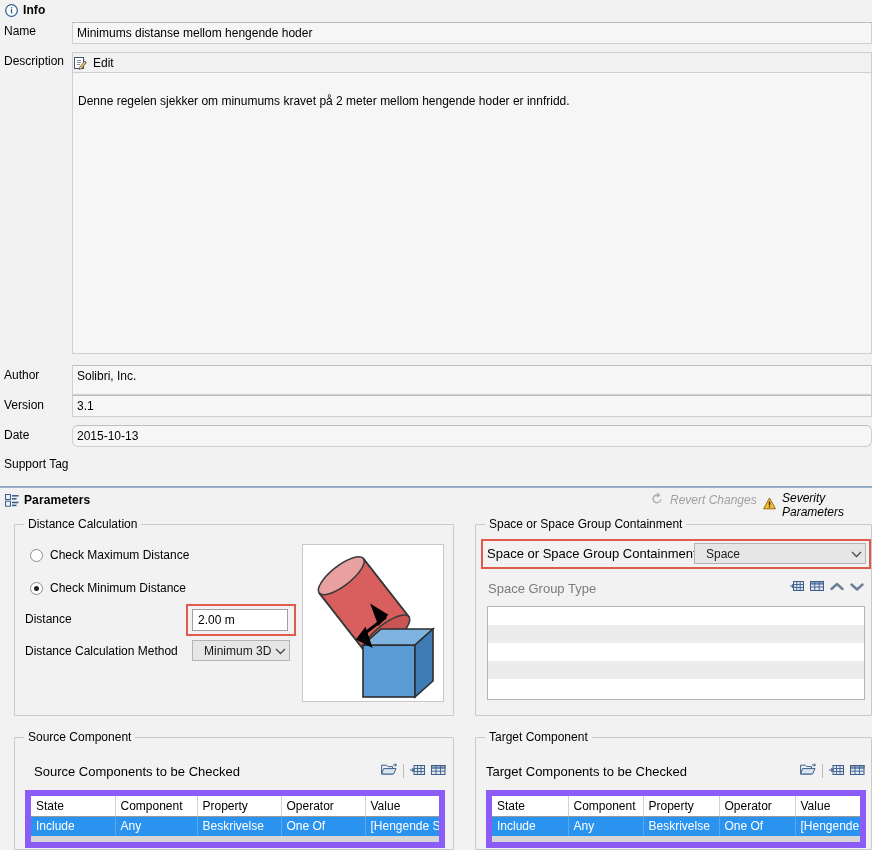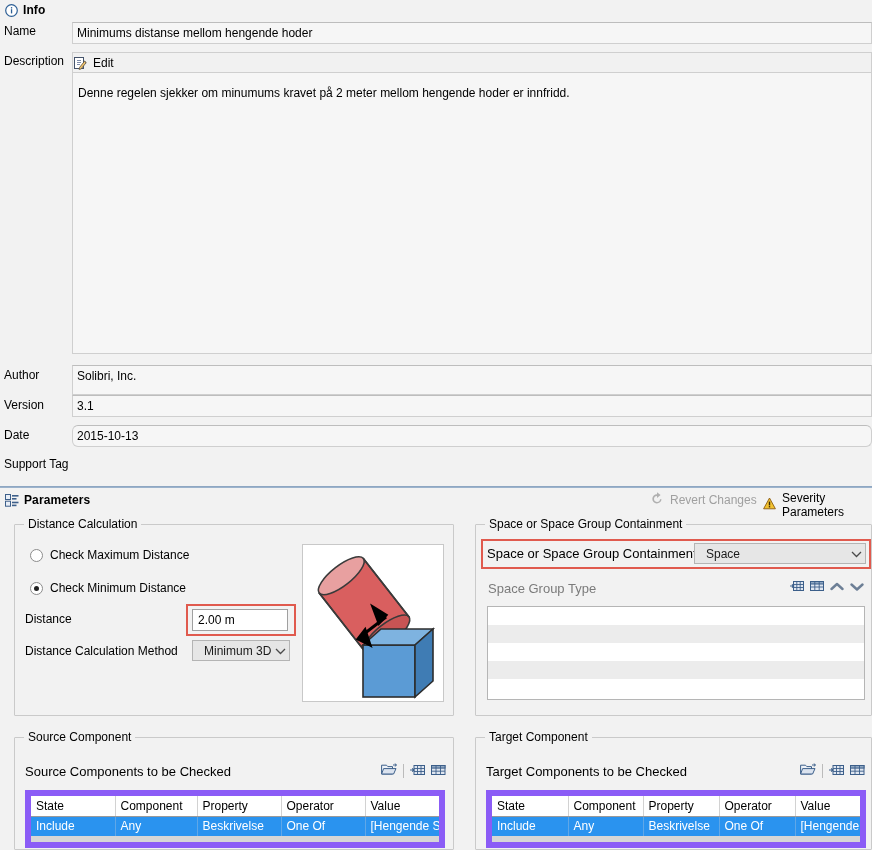--- a/index.html
+++ b/index.html
@@ -58,21 +58,21 @@
     border-bottom: none;
     display: flex; align-items: center; gap: 6px;
     padding-left: 0;
   }
   .desc-toolbar .edit-lbl { font-size: 12px; }
   .desc-body {
     position: absolute;
     background: #f6f6f6;
     border: 1px solid #cfcfcf;
     font-size: 12px;
-    padding: 12px 0 0 5px;
+    padding: 20px 0 0 5px;
     line-height: 16px;
     overflow: hidden;
   }
   .edit-icon { width: 14px; height: 14px; display:block; }
 
   
   .groupbox {
     position: absolute;
     border: 1px solid #cacaca;
     border-radius: 1px;
@@ -147,21 +147,21 @@
     overflow: hidden;
   }
   .listrow { height: 18px; }
   .listrow.alt { background: #ececec; }
 
   .sublabel {
     position: absolute; font-size: 12px; color: #7b7b7b; white-space: nowrap;
   }
   .sublabel.dark { color: #000; font-size: 13px; }
 
-  .toolicons { position: absolute; display: flex; align-items: center; gap: 6px; }
+  .toolicons { position: absolute; display: flex; align-items: center; gap: 6px; font-style: italic; }
   .toolicons .sep { width:1px; height:14px; background:#bbb; }
 
   
   .gtable {
     position: absolute;
     border: 6px solid #8b5cf6;
     background: #fff;
     border-collapse: collapse;
     font-size: 12px;
     overflow: hidden;
@@ -373,21 +373,21 @@
     <div class="listrow alt"></div>
     <div class="listrow"></div>
     <div class="listrow alt"></div>
     <div class="listrow"></div>
   </div>
 
   <div class="groupbox" style="left:14px; top:737px; width:440px; height:113px;">
     <span class="gb-title">Source Component</span>
   </div>
 
-  <div class="sublabel dark" style="left:25px; top:764px; font-size:13px;">Source Components to be Checked</div>
+  <div class="sublabel dark" style="left:34px; top:764px; font-size:13px;">Source Components to be Checked</div>
 
   <div class="toolicons" style="left:381px; top:763px;">
     <span>
       <svg width="16" height="13" viewBox="0 0 16 13">
         <path d="M0.6 2.2 L5.5 2.2 L6.8 3.6 L11.5 3.6 L11.5 11 L0.6 11 Z" fill="#eef2f8" stroke="#3c5f8a" stroke-width="1"></path>
         <path d="M2.6 5.6 L15 5.6 L12.6 11 L0.6 11 Z" fill="#dbe3ef" stroke="#3c5f8a" stroke-width="1"></path>
         <path d="M12 2 L15.4 2 M13.8 0.6 L15.5 2 L13.8 3.5" stroke="#3c5f8a" stroke-width="1" fill="none"></path>
       </svg>
     </span>
     <span class="sep"></span>

